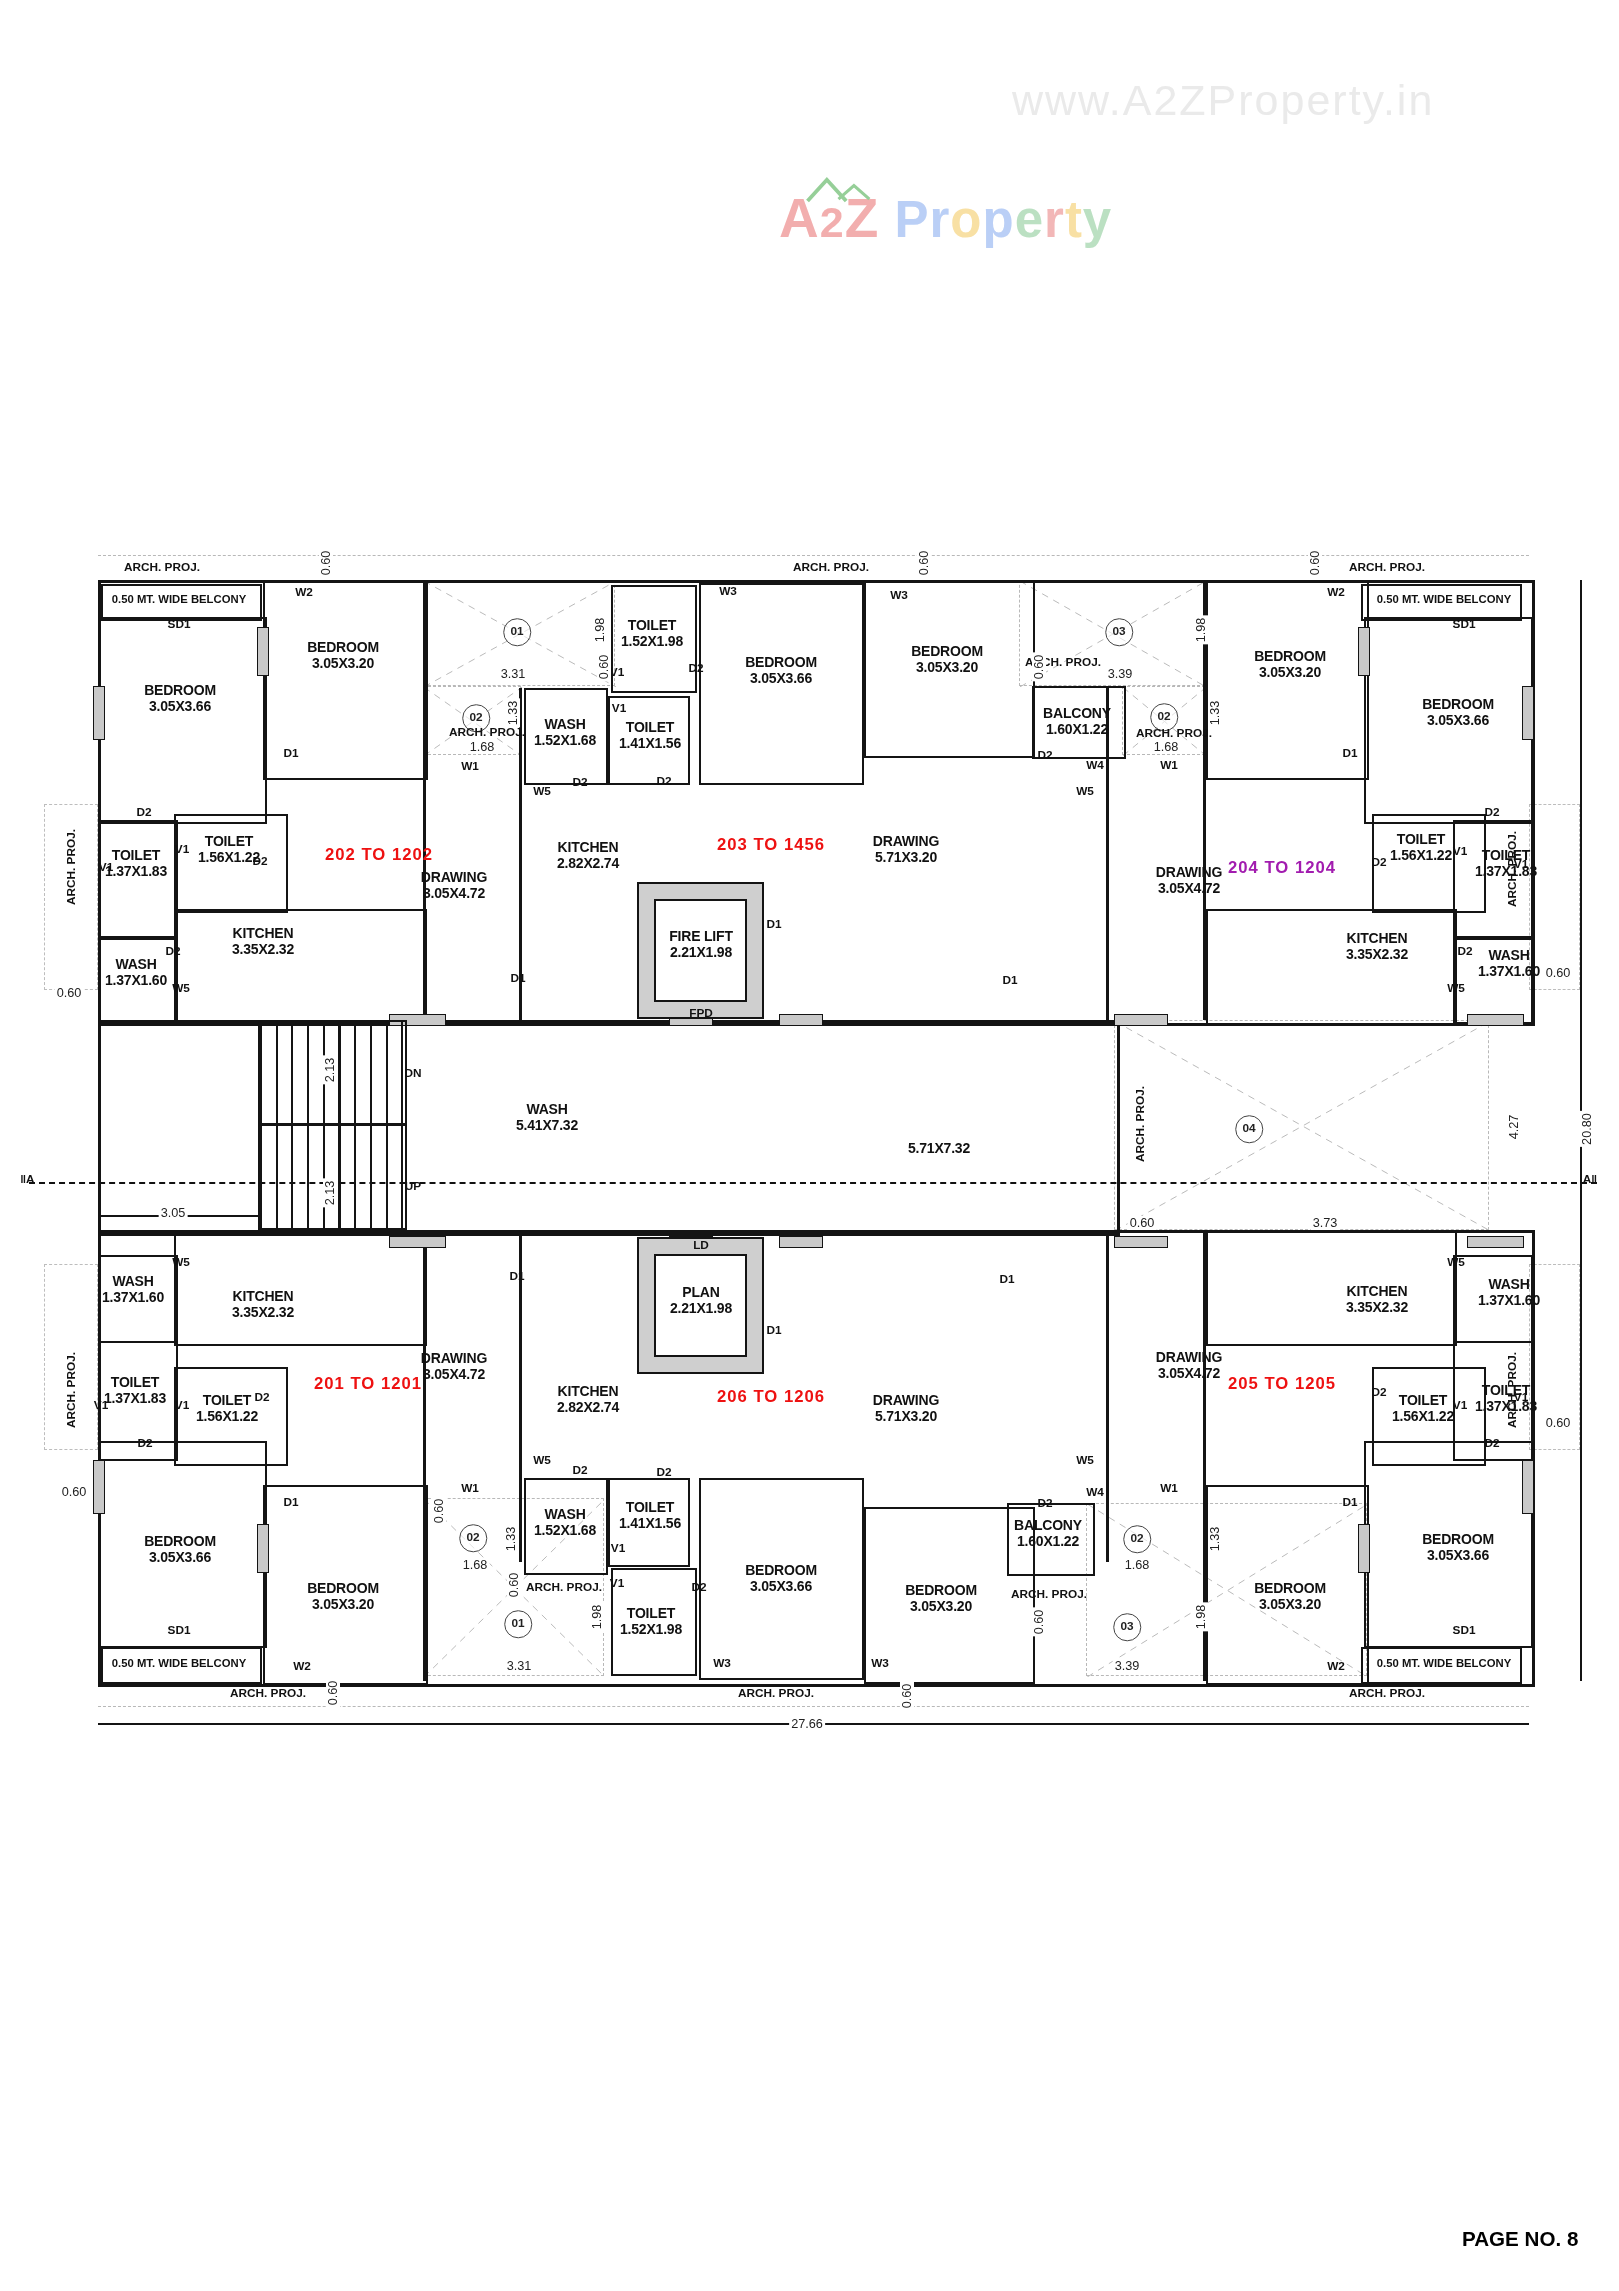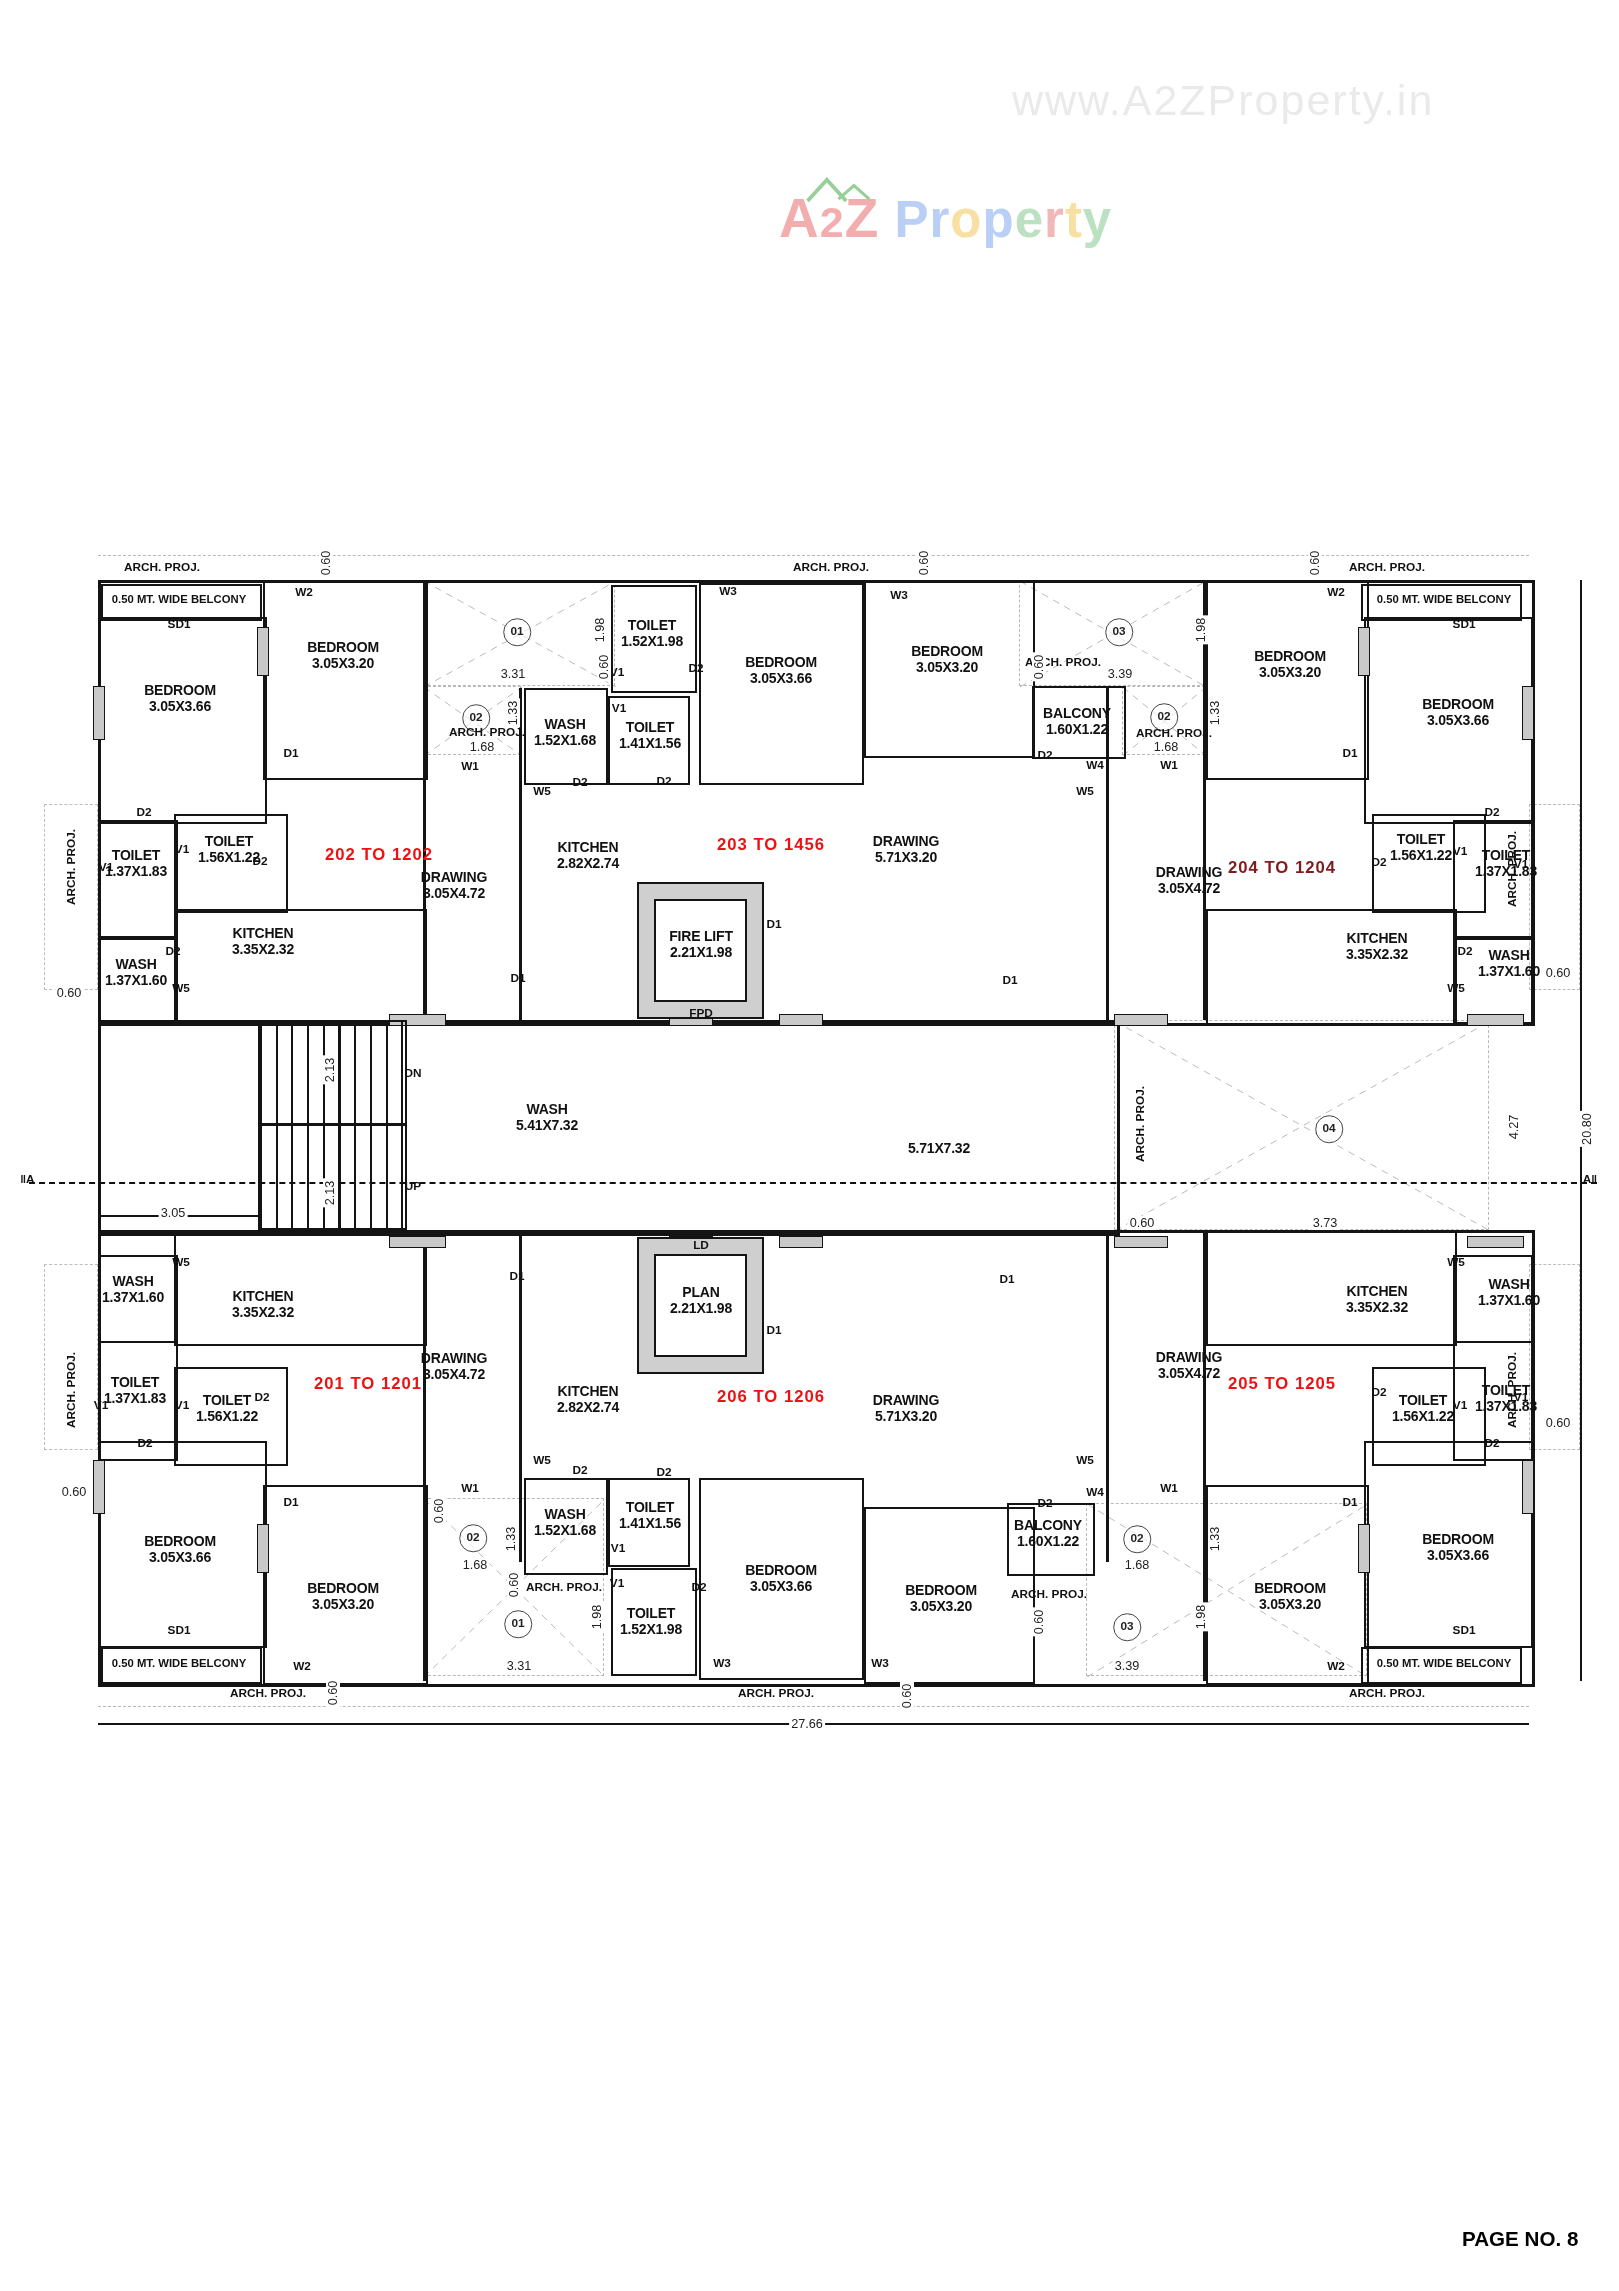--- a/index.html
+++ b/index.html
@@ -368,29 +368,29 @@
       <div class="abs rl" style="left: 1458px; top: 1547px;">
         <div>BEDROOM</div>
         <div>3.05X3.66</div>
       </div>
       <div class="abs rl sm" style="left: 179px; top: 599px;">0.50 MT. WIDE BELCONY</div>
       <div class="abs rl sm" style="left: 1444px; top: 599px;">0.50 MT. WIDE BELCONY</div>
       <div class="abs rl sm" style="left: 179px; top: 1663px;">0.50 MT. WIDE BELCONY</div>
       <div class="abs rl sm" style="left: 1444px; top: 1663px;">0.50 MT. WIDE BELCONY</div>
       <div class="abs red" style="left: 379px; top: 855px; color: rgb(238, 17, 17);">202 TO 1202</div>
       <div class="abs red" style="left: 771px; top: 845px; color: rgb(238, 17, 17);">203 TO 1456</div>
-      <div class="abs red" style="left: 1282px; top: 868px; color: #7f1d1d;">204 TO 1204</div>
+      <div class="abs red" style="left: 1282px; top: 868px; color: #a21caf;">204 TO 1204</div>
       <div class="abs red" style="left: 368px; top: 1384px; color: rgb(238, 17, 17);">201 TO 1201</div>
       <div class="abs red" style="left: 771px; top: 1397px; color: rgb(238, 17, 17);">206 TO 1206</div>
       <div class="abs red" style="left: 1282px; top: 1384px; color: rgb(238, 17, 17);">205 TO 1205</div>
       <div class="abs circ" style="left: 517px; top: 632px;">01</div>
       <div class="abs circ" style="left: 476px; top: 718px;">02</div>
       <div class="abs circ" style="left: 1119px; top: 632px;">03</div>
       <div class="abs circ" style="left: 1164px; top: 717px;">02</div>
-      <div class="abs circ" style="left: 1329px; top: 1129px;">04</div>
+      <div class="abs circ" style="left: 1249px; top: 1129px;">04</div>
       <div class="abs circ" style="left: 473px; top: 1538px;">02</div>
       <div class="abs circ" style="left: 518px; top: 1624px;">01</div>
       <div class="abs circ" style="left: 1137px; top: 1539px;">02</div>
       <div class="abs circ" style="left: 1127px; top: 1627px;">03</div>
       <div class="abs note" style="left: 162px; top: 567px;">ARCH. PROJ.</div>
       <div class="abs note" style="left: 831px; top: 567px;">ARCH. PROJ.</div>
       <div class="abs note" style="left: 1387px; top: 567px;">ARCH. PROJ.</div>
       <div class="abs note" style="left: 487px; top: 732px;">ARCH. PROJ.</div>
       <div class="abs note" style="left: 1063px; top: 662px;">ARCH. PROJ.</div>
       <div class="abs note" style="left: 1174px; top: 733px;">ARCH. PROJ.</div>

